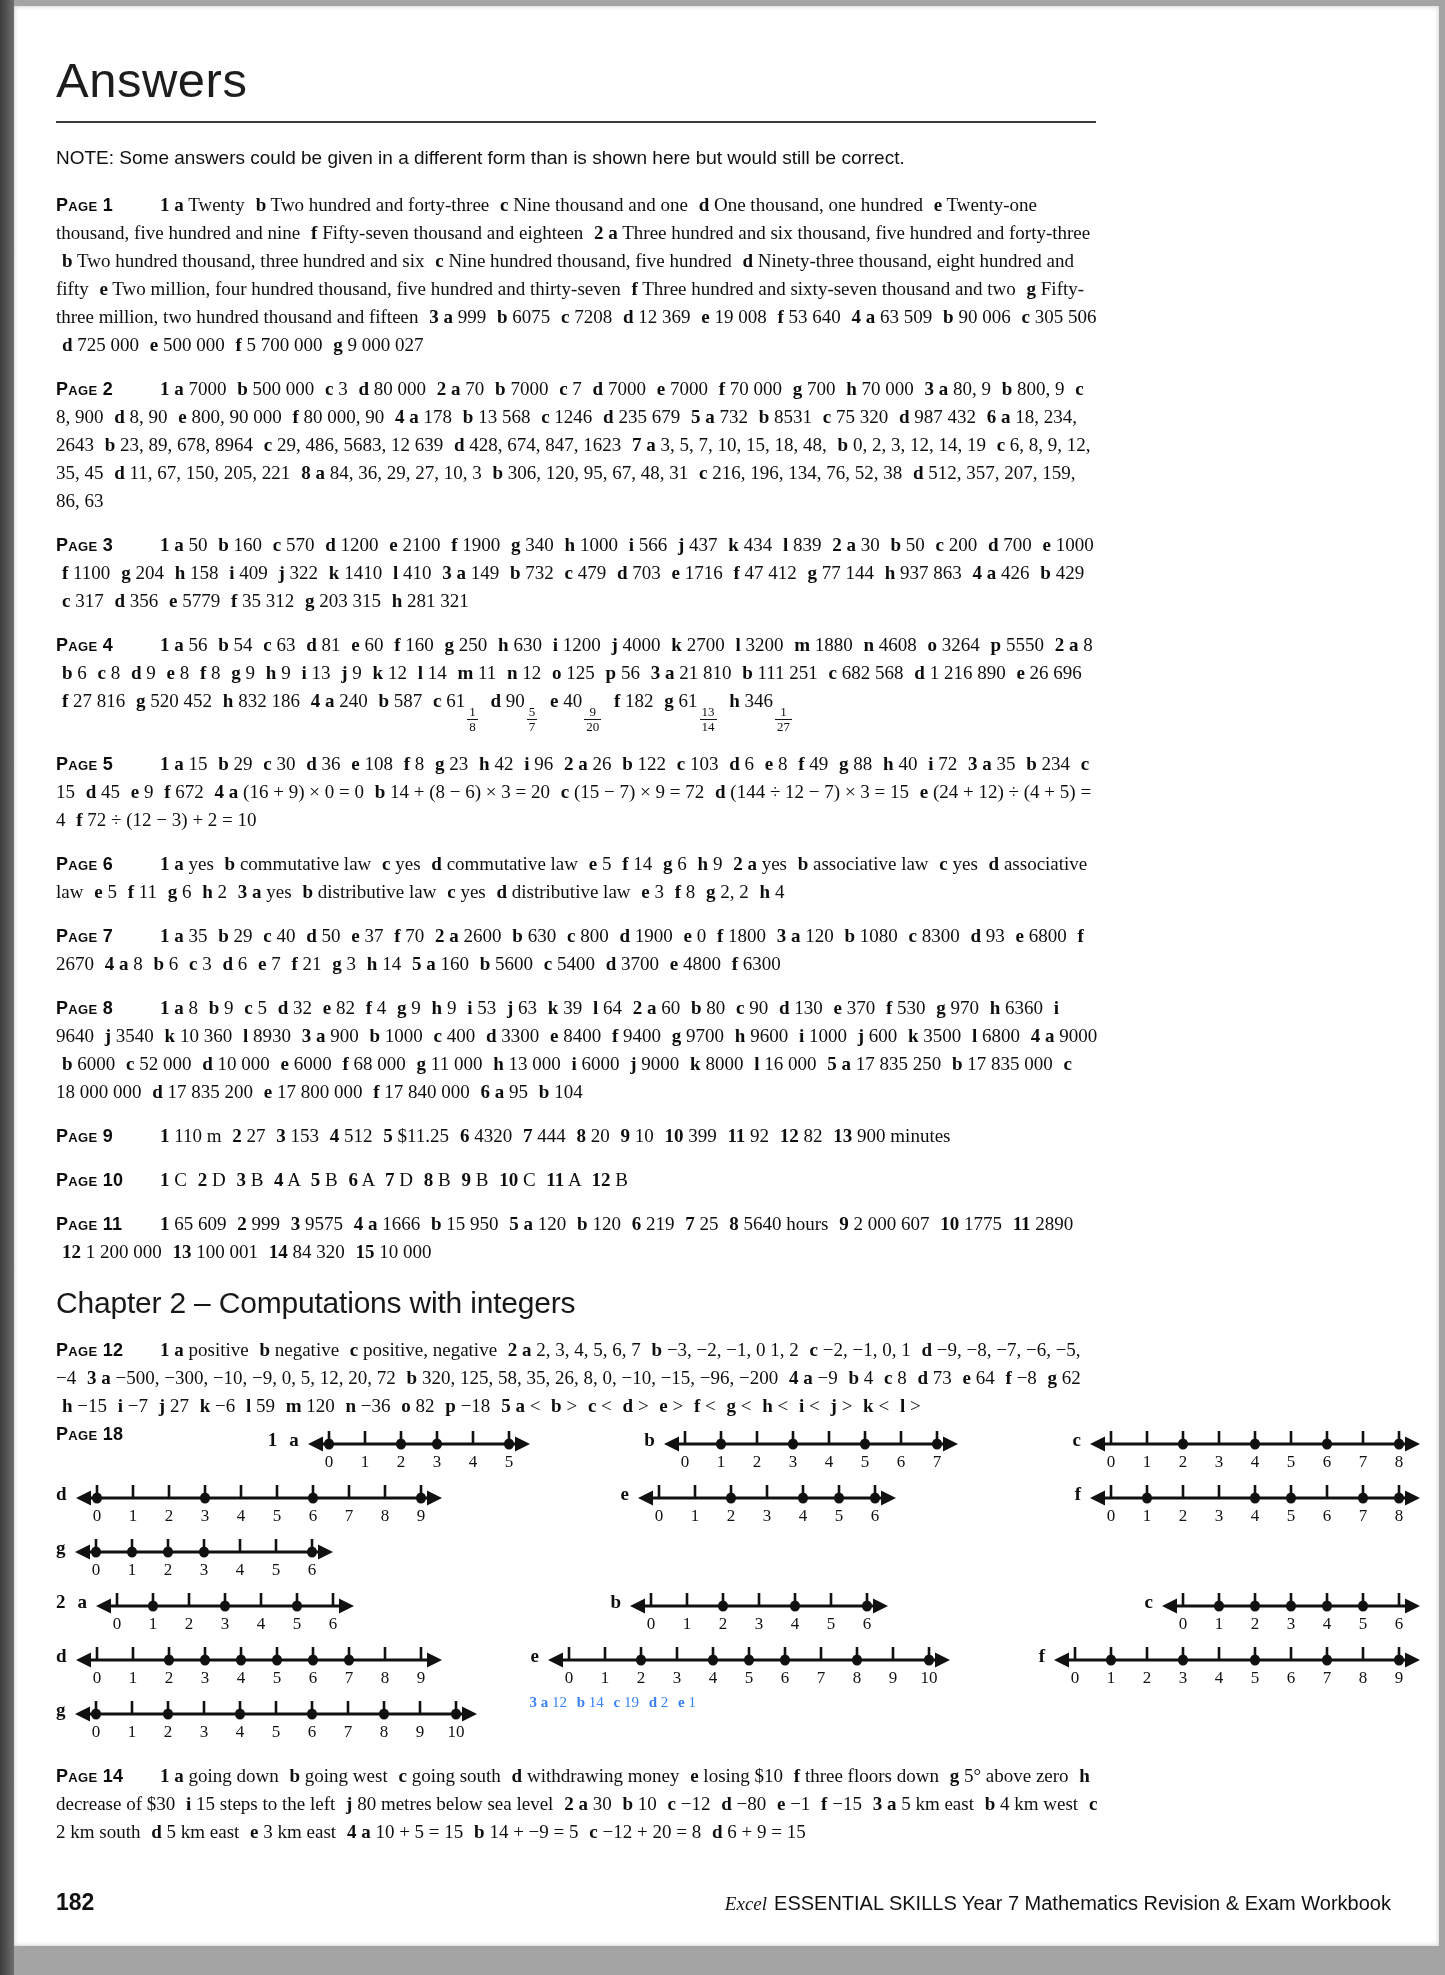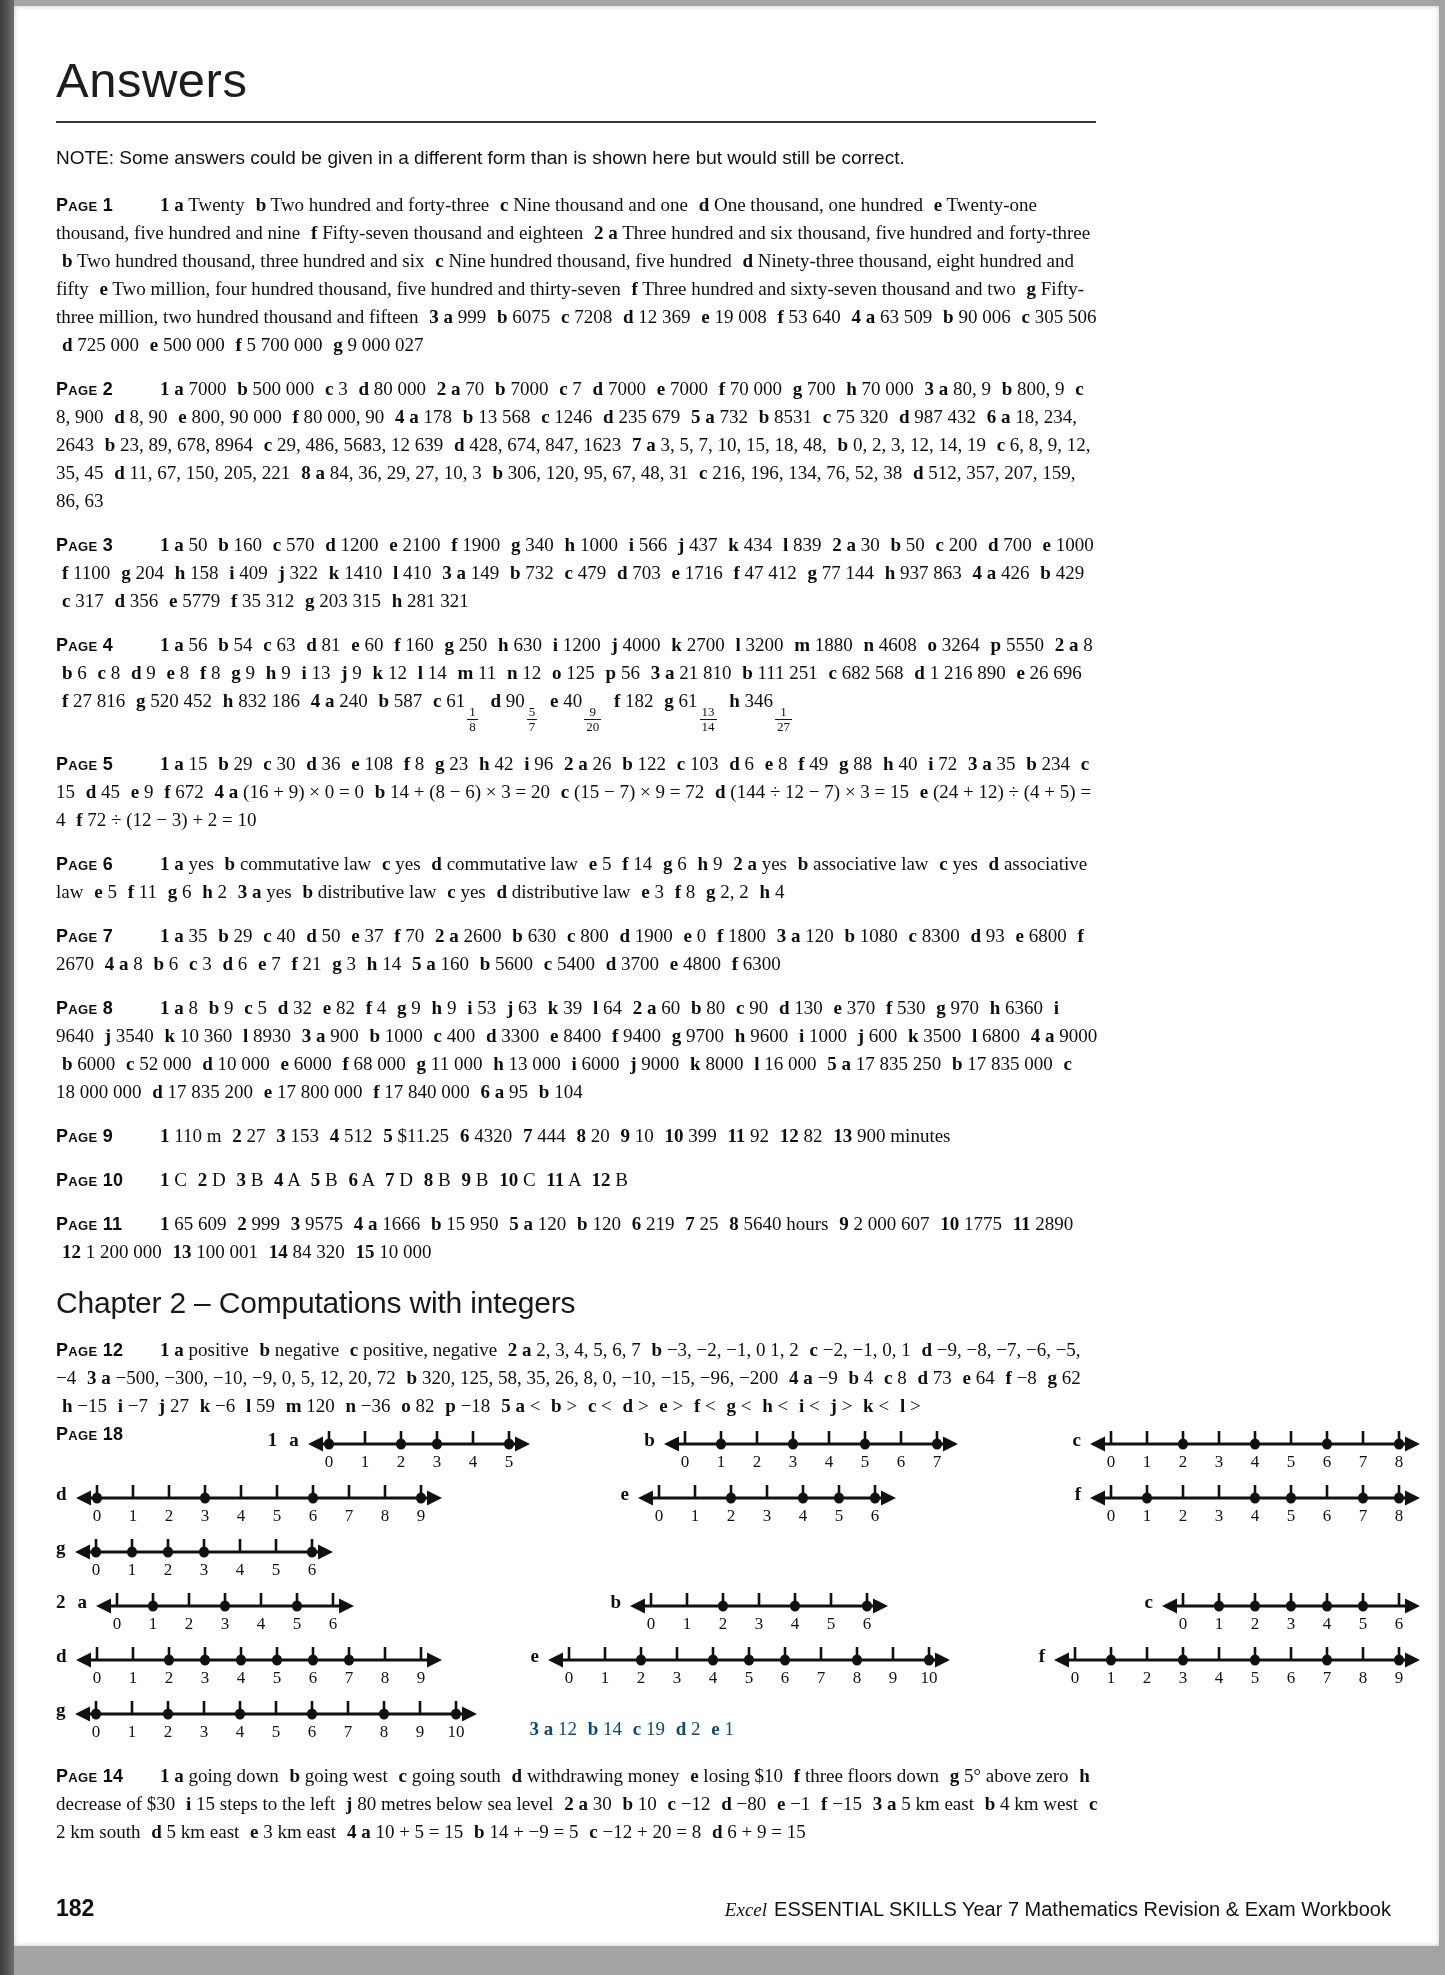--- a/index.html
+++ b/index.html
@@ -1,20 +1,20 @@
 <!DOCTYPE html>
 <html><head>
 <meta charset="utf-8">
 <style>
   html,body{margin:0;padding:0;background:#8e8e8e;}
   .frame{position:relative;width:1445px;height:1975px;background:#a4a4a4;overflow:hidden;}
   .frame::before{content:"";position:absolute;left:0;top:0;width:14px;height:100%;
     background:linear-gradient(90deg,#3c3c3c,#6e6e6e);z-index:1;}
   .sheet{position:absolute;left:14px;top:6px;right:6px;bottom:29px;background:#ffffff;
-    box-sizing:border-box;padding:46px 18px 16px 42px;display:flex;flex-direction:column;
+    box-sizing:border-box;padding:46px 18px 22px 42px;display:flex;flex-direction:column;
     box-shadow:inset 0 0 5px rgba(0,0,0,.22);z-index:2;overflow:hidden;}
 
   h1.title{font-family:"Liberation Sans",sans-serif;font-weight:400;font-size:49px;
     letter-spacing:.5px;color:#1d1d1d;margin:0 0 13px 0;}
   .title-rule{border:none;border-top:2.5px solid #3a3a3a;width:1040px;margin:0 0 24px 0;}
   .note{font-family:Liberation Sans, sans-serif;font-size:19px;color:#101010;margin:0 0 6px;max-width:1040px;}
 
   h2.chapter{font-family:"Liberation Sans",sans-serif;font-weight:500;font-size:30px;
     letter-spacing:-.2px;color:#181818;margin:20px 0 12px 0;}
 
@@ -30,21 +30,21 @@
   .frac .fn{border-bottom:1.6px solid #111;padding:0 2px;}
   .frac .fd{padding:0 2px;}
 
   .nl-block{margin:4px 0 6px 0;}
   .nl-row{display:flex;justify-content:space-between;align-items:flex-start;max-width:1388px;margin:2px 0;}
   .nl-row.left{justify-content:flex-start;gap:46px;}
   .nl-item{display:flex;align-items:flex-start;}
   .nlnum,.nlletter{font-family:"Liberation Serif",serif;font-weight:700;font-size:19px;color:#0e0e0e;}
   .nlnum{margin:5px 12px 0 0;}
   .nlletter{margin:5px 8px 0 0;}
-  .nl-tail{font-family:"Liberation Serif",serif;font-size:19px;color:#0c4a6e;margin-top:24px;}
+  .nl-tail{font-family:"Liberation Serif",serif;font-size:15px;color:#3b82f6;margin-top:0;}
 
   .footer{margin-top:auto;display:flex;justify-content:space-between;align-items:baseline;
     padding:0 30px 8px 0;}
   .pageno{font-family:"Liberation Sans",sans-serif;font-weight:700;font-size:23px;color:#111;}
   .workbook{font-family:"Liberation Sans",sans-serif;font-size:20px;color:#111;}
   .brand{font-family:"Liberation Serif",serif;font-weight:400;font-style:italic;font-size:19px;margin-right:7px;}
 </style>
 </head>
 <body>
 

